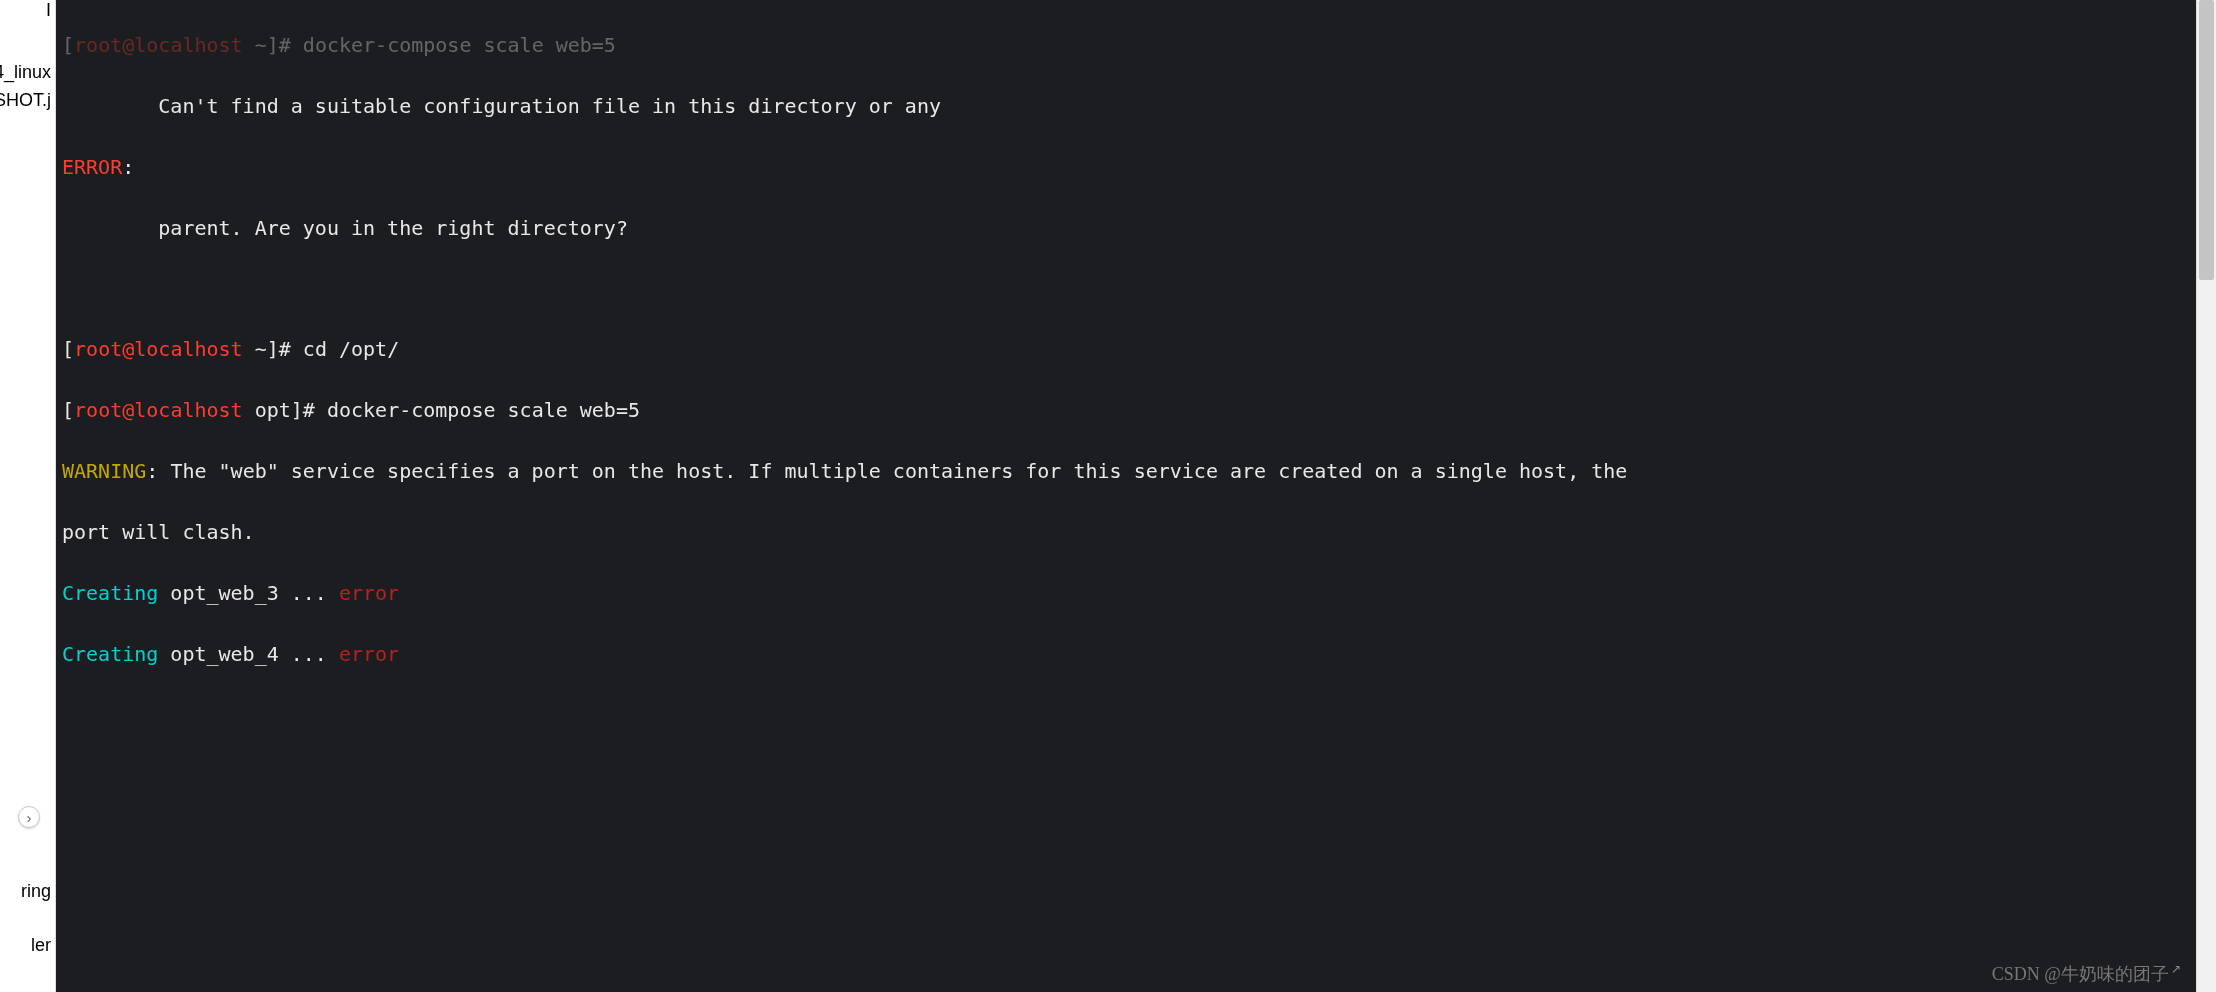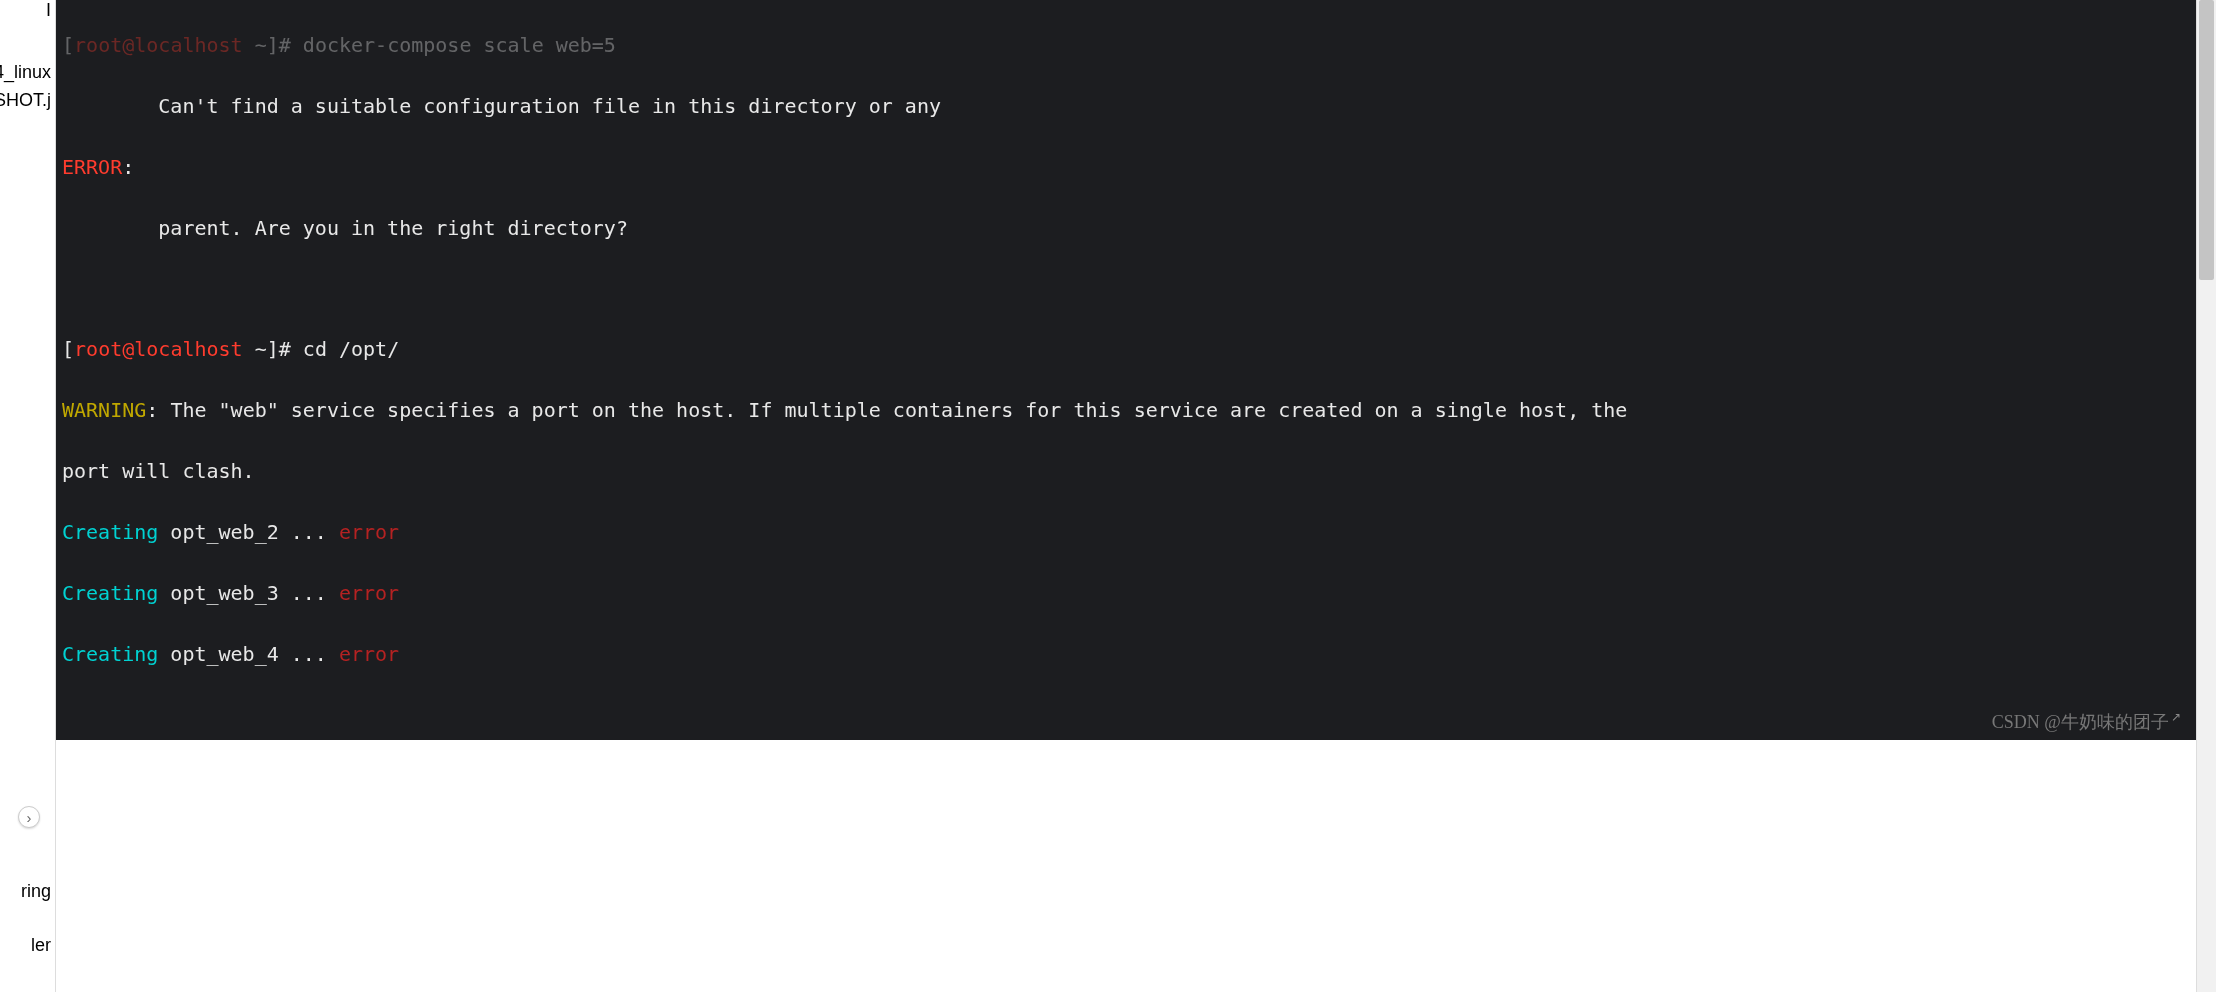--- a/index.html
+++ b/index.html
@@ -6,21 +6,21 @@
   html,body { width:2216px; height:992px; background:#fff; font-family:"Consolas","DejaVu Sans Mono","Liberation Mono",monospace; }
   body { display:flex; }
 
   
   .gutter { width:56px; height:992px; background:#fff; border-right:1px solid #ddd; position:relative; font-family:"Segoe UI",Arial,sans-serif; color:#000; font-size:18px; }
   .gutter .frag { position:absolute; right:4px; white-space:nowrap; }
   .gutter .collapse-btn { position:absolute; bottom:164px; left:18px; width:22px; height:22px; border:1px solid #ccc; border-radius:11px; background:#fff; display:flex; align-items:center; justify-content:center; font-size:15px; color:#666; cursor:pointer; box-shadow:0 1px 2px rgba(0,0,0,.15);}
   .gutter .tab-frag { position:absolute; right:4px; text-align:right; }
 
   
-  .term-area { flex:1; height:740px; background:#1c1d20; position:relative; overflow:hidden; }
+  .term-area { flex:1; height:992px; background:#1c1d20; position:relative; overflow:hidden; }
   .term-inner { padding:0 6px; color:#e8e8e8; font-size:20px; line-height:30.4px; white-space:pre; font-weight:400; letter-spacing:0px;}
   .line { white-space:pre-wrap; word-break:break-all; }
   .c-red      { color:#ff3c2e; }
   .c-darkred  { color:#b52222; }
   .c-yellow   { color:#c0a800; }
   .c-orange   { color:#d5a000; }
   .c-cyan     { color:#00d2d2; }
   .c-green    { color:#00c000; }
   .c-white    { color:#e8e8e8; }
 
@@ -47,23 +47,23 @@
 
 <div class="term-area">
   <div class="term-inner">
 <div class="line" style="opacity:.35;"><span class="c-white">[</span><span class="c-red">root@</span><span class="c-red">localhost</span><span class="c-white"> ~]# docker-compose scale web=5</span></div>
 <div class="line c-white">        Can't find a suitable configuration file in this directory or any</div>
 <div class="line"><span class="c-red">ERROR</span><span class="c-white">:</span></div>
 <div class="line c-white">        parent. Are you in the right directory?</div>
 <div class="line c-white"></div>
 <div class="line c-white"></div>
 <div class="line"><span class="c-white">[</span><span class="c-red">root@</span><span class="c-red">localhost</span><span class="c-white"> ~]# cd /opt/</span></div>
+<div class="line"><span class="c-white">[</span><span class="c-red">root@</span><span class="c-red">localhost</span><span class="c-white"> opt]# docker-compose scale web=5</span></div>
 <div class="line"><span class="c-yellow">WARNING</span><span class="c-white">: The "web" service specifies a port on the host. If multiple containers for this service are created on a single host, the</span></div>
 <div class="line c-white">port will clash.</div>
-<div class="line"><span class="c-cyan">Creating</span><span class="c-white"> opt_web_2 ... </span><span class="c-darkred">error</span></div>
 <div class="line"><span class="c-cyan">Creating</span><span class="c-white"> opt_web_3 ... </span><span class="c-darkred">error</span></div>
 <div class="line"><span class="c-cyan">Creating</span><span class="c-white"> opt_web_4 ... </span><span class="c-darkred">error</span></div>
 <div class="line c-white"></div>
 
 
 <div class="line c-white"></div>
 
 
 <div class="line c-white"></div>
 

